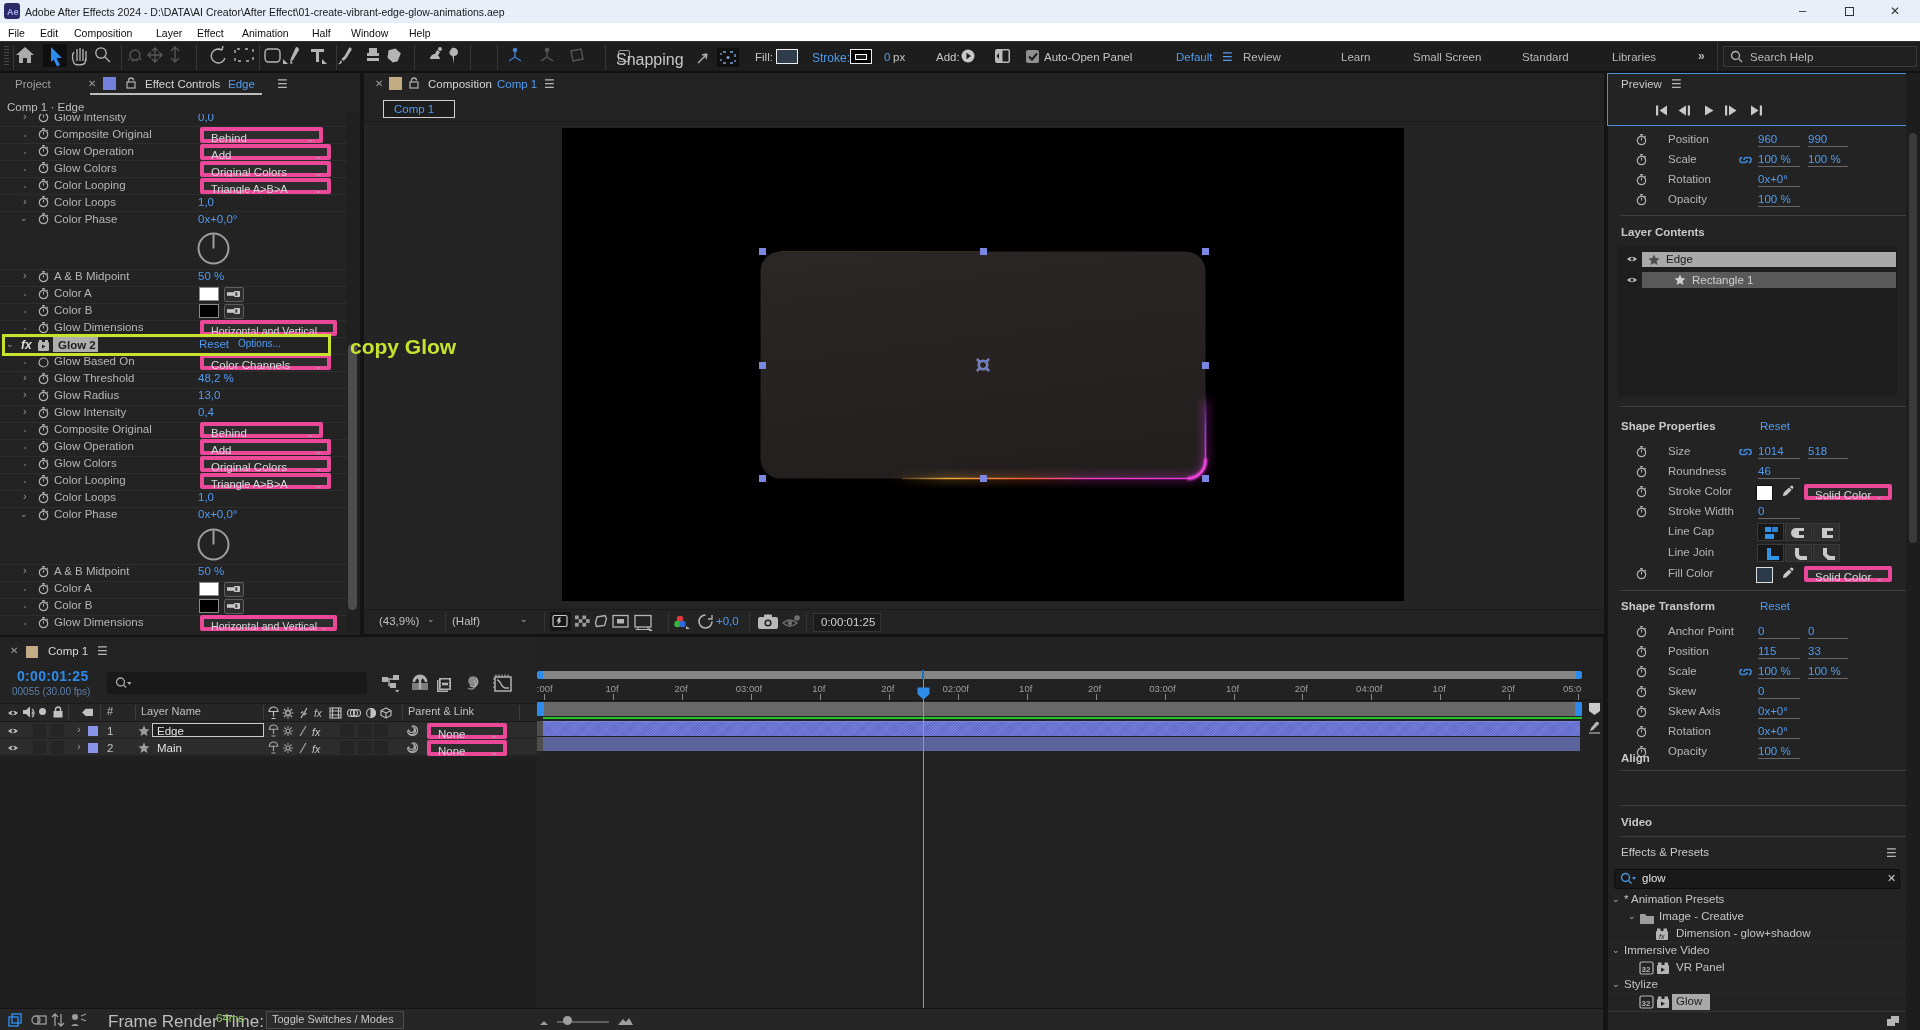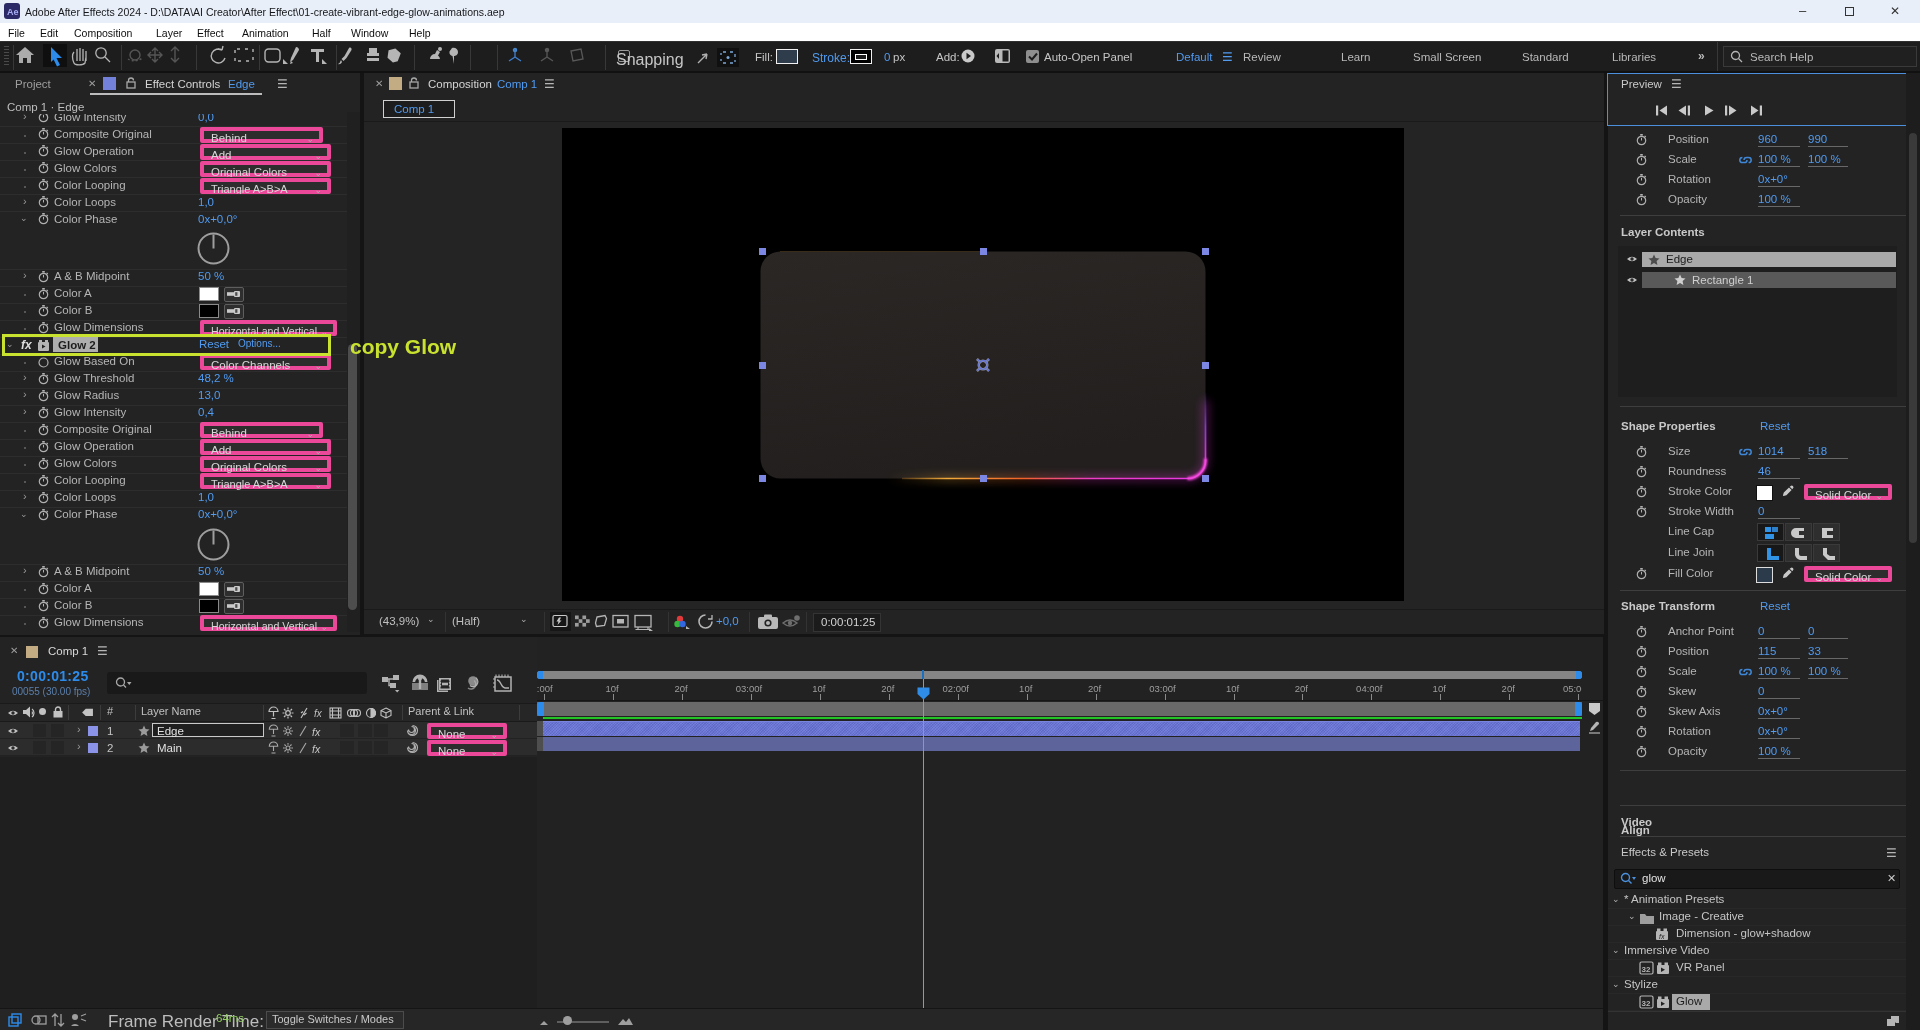--- a/index.html
+++ b/index.html
@@ -719,21 +719,21 @@
     <use href="#sw"></use>
   </svg>
 <div class="t" style="left:1668px;top:725px;font-size:11.5px;color:#b5b5b5">Rotation</div>
 <div class="t uval" style="left:1758px;top:725px;width:42px;font-size:11.5px;color:#519bf0">0x+0°</div>
 <svg class="ic" width="11" height="13" style="left:1636px;top:745.5px">
     <use href="#sw"></use>
   </svg>
 <div class="t" style="left:1668px;top:745px;font-size:11.5px;color:#b5b5b5">Opacity</div>
 <div class="t uval" style="left:1758px;top:745px;width:42px;font-size:11.5px;color:#519bf0">100 %</div>
 <div class="abs" style="left:1620px;top:770px;width:288px;height:1px;background:#3e3e3e"></div>
-<div class="t" style="left:1621px;top:824px;font-size:11.5px;font-weight:bold;color:#c9c9c9">Align</div>
+<div class="t" style="left:1621px;top:752px;font-size:11.5px;font-weight:bold;color:#c9c9c9">Align</div>
 <div class="abs" style="left:1620px;top:805px;width:288px;height:1px;background:#3e3e3e"></div>
 <div class="t" style="left:1621px;top:816px;font-size:11.5px;font-weight:bold;color:#c9c9c9">Video</div>
 <div class="abs" style="left:1620px;top:836px;width:288px;height:1px;background:#3e3e3e"></div>
 <div class="t" style="left:1621px;top:846px;font-size:11.5px;font-weight:normal;color:#c9c9c9">Effects &amp; Presets</div>
 <div class="t" style="left:1886px;top:846px;font-size:12px;color:#b5b5b5">☰</div>
 
 <div class="abs" style="left:1614px;top:869px;width:286px;height:20px;background:#191919;border:1px solid #0e0e0e;border-radius:2px"></div>
 <svg class="ic" width="20" height="14" style="left:1620px;top:872px">
     <circle cx="5.5" cy="5.5" r="4" stroke="#4a90dc" stroke-width="1.4" fill="none"></circle>
     <line x1="8.5" y1="8.5" x2="11.5" y2="11.5" stroke="#4a90dc" stroke-width="1.4"></line>

